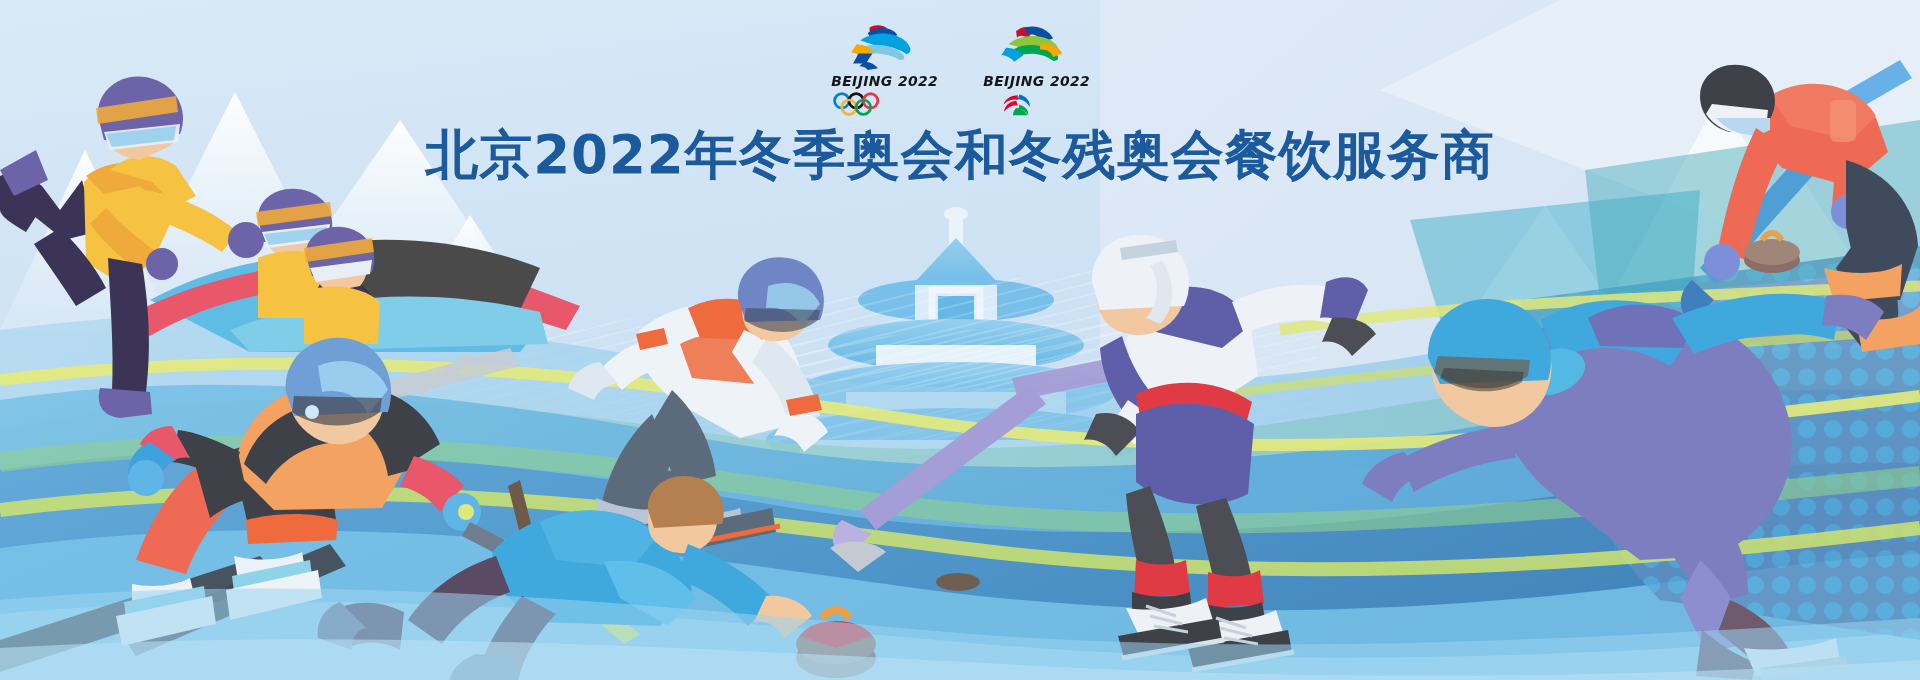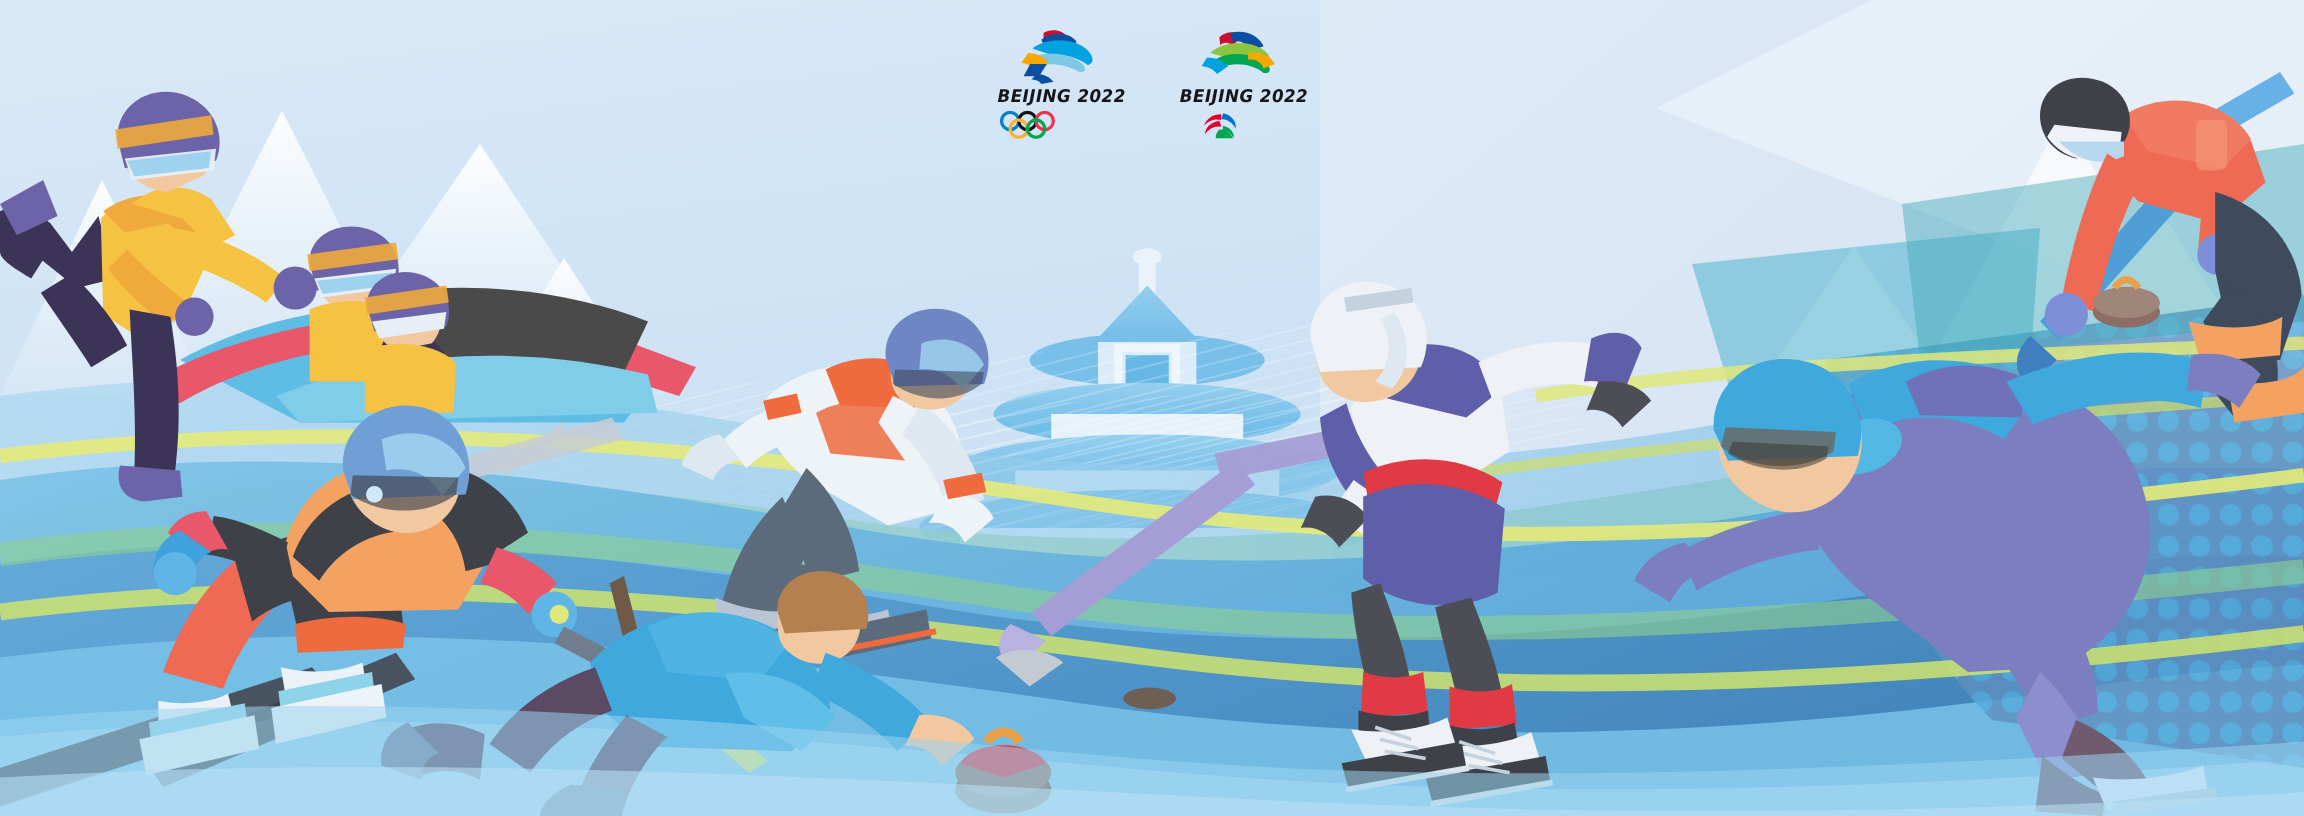--- a/index.html
+++ b/index.html
@@ -470,15 +470,16 @@
           <path d="M46 4 C 37 4 30 9 28 16 C 32 11 39 8 46 10 Z" fill="#e4002b"></path>
           <path d="M44 11 C 35 12 29 18 29 25 C 33 19 39 16 46 17 Z" fill="#e4002b"></path>
           <path d="M48 3 C 57 5 62 12 61 19 C 58 13 52 9 46 9 Z" fill="#0072ce"></path>
           <path d="M48 16 C 56 18 60 24 59 29 C 56 24 52 21 47 21 Z" fill="#00a651"></path>
           <path d="M44 20 C 50 20 56 24 58 29 L40 29 C 40 25 42 22 44 20 Z" fill="#00a651"></path>
         </svg>
       </div>
 
     </div>
 
+    <div class="title">北京2022年冬季奥会和冬残奥会餐饮服务商</div>
   </div>
 
 </div>
 
 </body></html>

